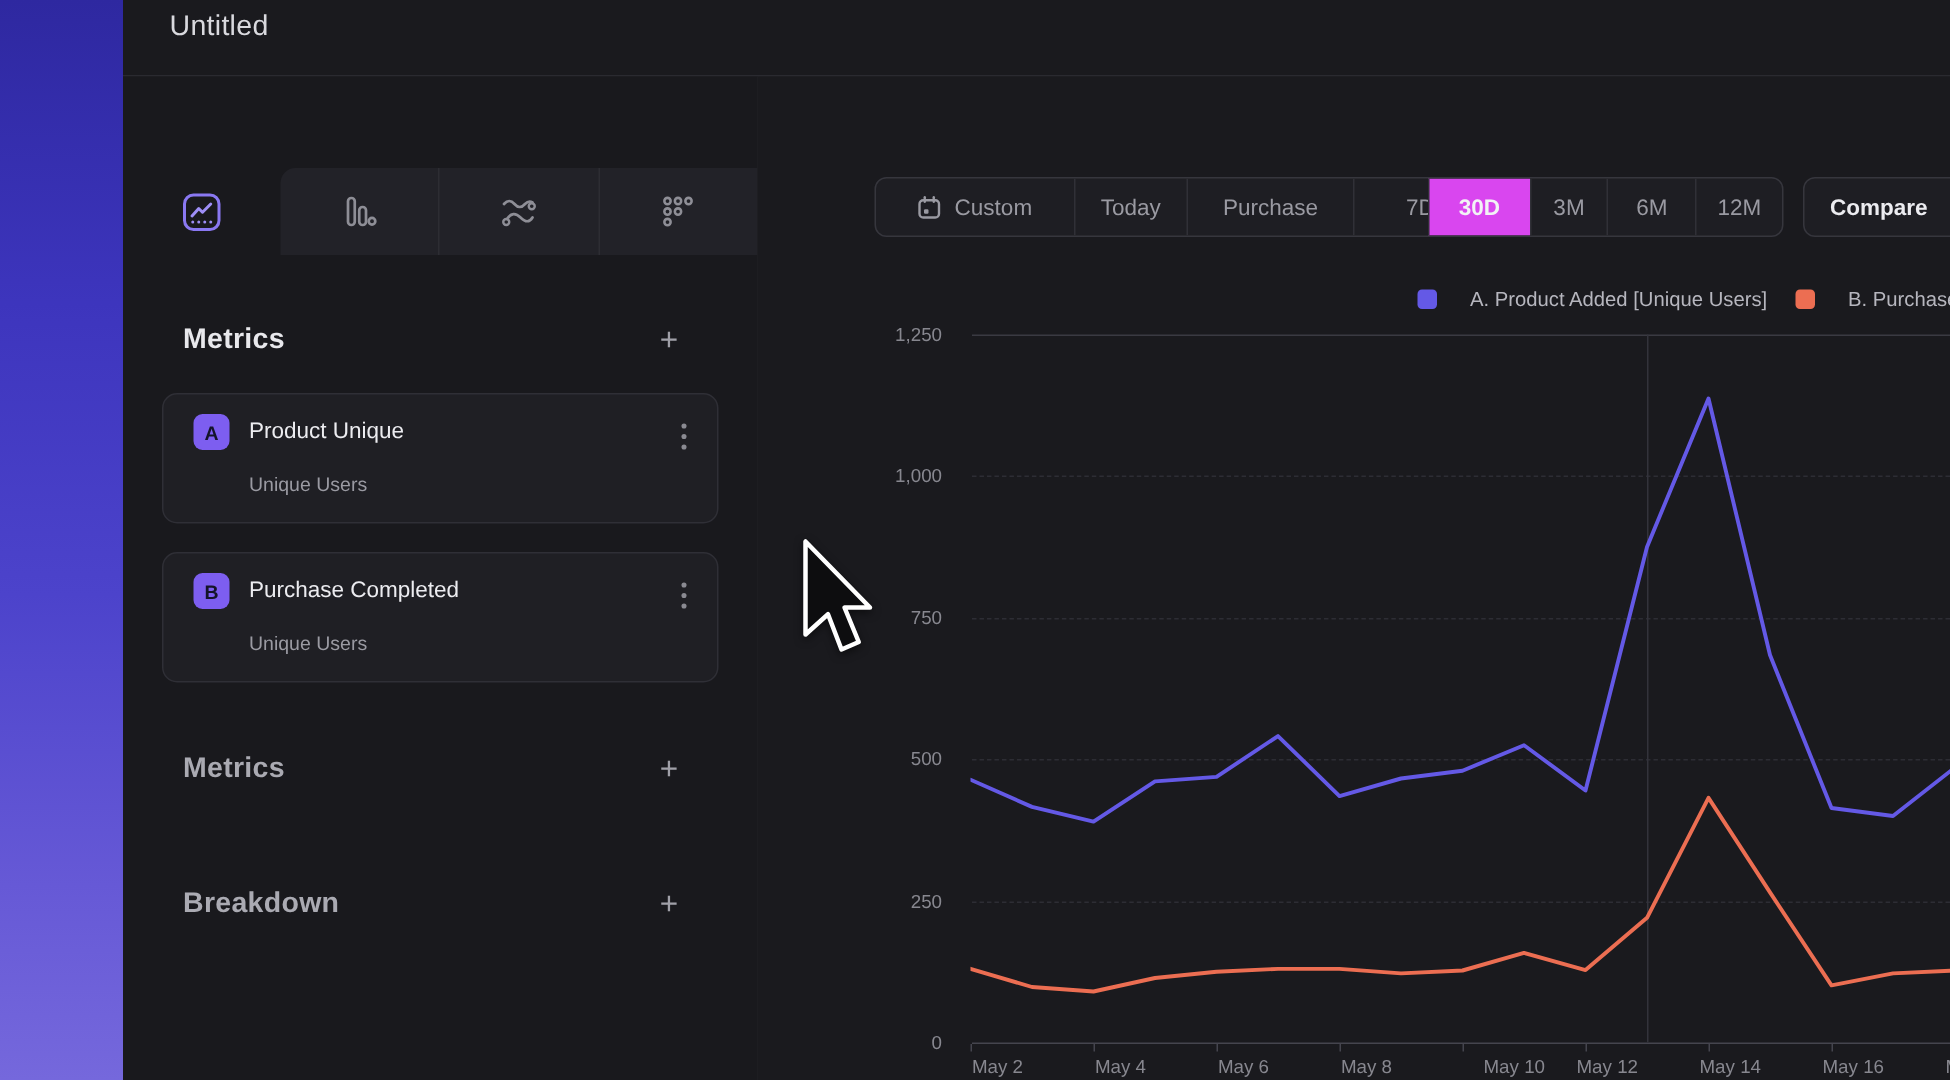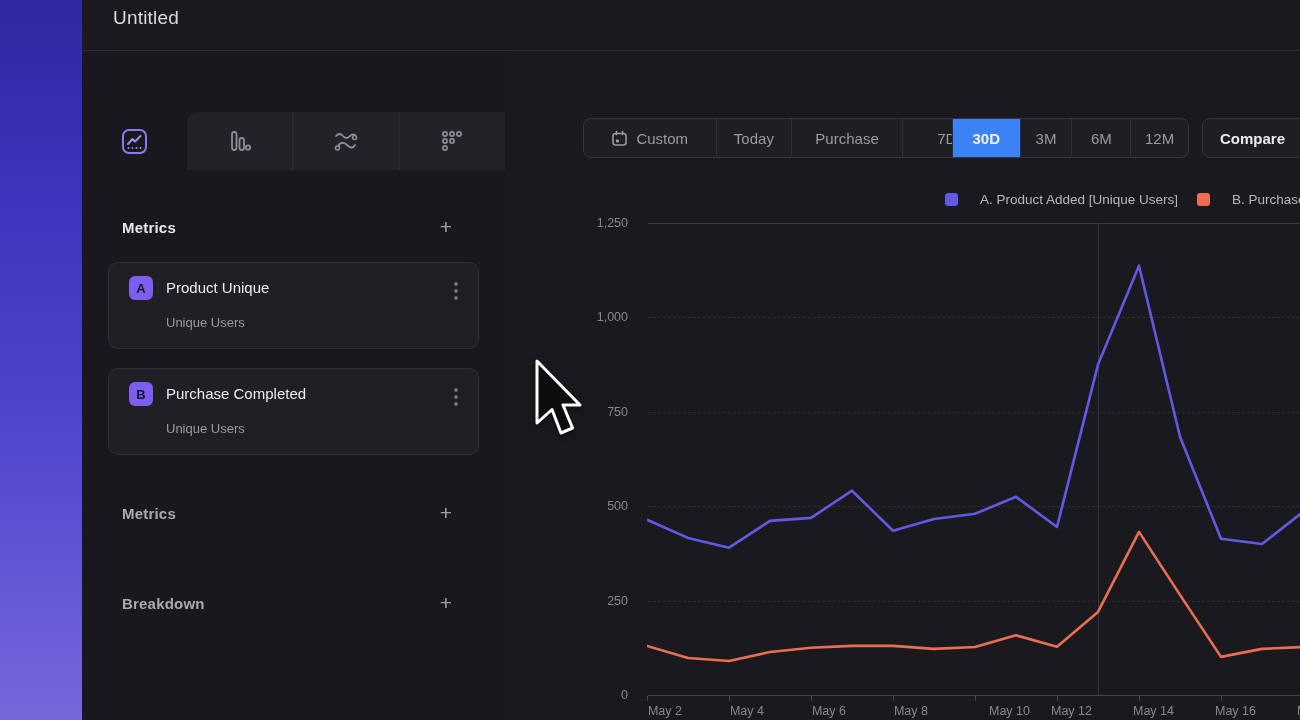--- a/index.html
+++ b/index.html
@@ -21,40 +21,40 @@
   .analyze-value { font-size:15px; color:#ececf0; font-weight:700; }
   .chev { display:inline-block; margin-left:2px; }
 
   .tabstrip { position:absolute; left:0; top:61px; width:423px; height:58px; }
   .tab-sel { position:absolute; left:0; top:0; width:105px; height:58px; display:flex; align-items:center; justify-content:center; }
   .tab-group { position:absolute; left:105px; top:0; width:318px; height:58px; background:#222228; border-radius:10px 0 0 0; display:flex; }
   .tab-group .tab { flex:1 1 0; display:flex; align-items:center; justify-content:center; }
   .tab-group .tab + .tab { border-left:1px solid #2d2d33; }
 
   .side-head { position:absolute; left:40px; right:46px; height:28px; display:flex; align-items:center; justify-content:space-between; }
-  .side-head .h-label { font-size:15px; font-weight:700; color:#e8e8ec; letter-spacing:.2px; }
+  .side-head .h-label { font-size:19px; font-weight:700; color:#e8e8ec; letter-spacing:.2px; }
   .side-head.dim .h-label { color:#aaaab2; font-weight:600; }
   .plus-btn { width:26px; text-align:center; font-size:21px; font-weight:300; color:#a0a0a8; line-height:26px; cursor:default; }
 
   .metric-card { position:absolute; left:26px; width:371px; height:87px; background:#1f1f24; border:1px solid #2f2f36; border-radius:10px; }
   .badge { position:absolute; left:20px; top:13px; width:24px; height:24px; border-radius:6px; background:#7d5ef0; color:#14142a; font-size:13px; font-weight:700; display:flex; align-items:center; justify-content:center; }
   .m-title { position:absolute; left:57px; top:16px; font-size:15px; font-weight:500; color:#ececf0; }
   .m-sub { position:absolute; left:57px; top:52px; font-size:13px; color:#9a9aa2; }
   .kebab { position:absolute; right:12px; top:16px; width:20px; height:24px; display:flex; align-items:center; justify-content:center; }
 
   
   .v-divider { position:absolute; left:505px; top:51px; width:1px; height:669px; background:#28282d; }
 
   
   .chart-panel { position:absolute; left:505px; top:51px; width:795px; height:669px; background:#1a1a1e; }
 
   .seg-control { position:absolute; left:78px; top:67px; width:606px; height:40px; border:1px solid #36363d; border-radius:8px; background:#1e1e23; display:flex; overflow:hidden; }
   .seg { display:flex; align-items:center; justify-content:center; gap:8px; font-size:15px; color:#9a9aa2; }
   .seg + .seg { border-left:1px solid #30303.7; border-left:1px solid #303037; }
-  .seg.selected { background:#3b82f6; color:#f2f2f5; font-weight:700; }
+  .seg.selected { background:#d946ef; color:#f2f2f5; font-weight:700; }
   .seg-0{width:132px;} .seg-1{width:76px;justify-content:center;} .seg-2{width:111px;} .seg-3{width:50px;padding-left:39px;}
   .seg-4{width:68px;} .seg-5{width:52px;} .seg-6{width:59px;} .seg-7{width:58px;}
 
   .compare-btn { position:absolute; left:697px; top:67px; width:120px; height:40px; border:1px solid #36363d; border-radius:8px; background:#1e1e23; color:#ececf0; font-size:15px; font-weight:700; display:flex; align-items:center; padding-left:17px; }
 
   .legend-item { position:absolute; top:141px; height:15px; display:flex; align-items:center; gap:22px; white-space:nowrap; }
   .legend-item .sw { width:13px; height:13px; border-radius:3px; flex:0 0 auto; }
   .legend-item .lt { font-size:13.5px; color:#b6b6be; }
   .legend-a { left:440px; } .legend-b { left:692px; }
 

